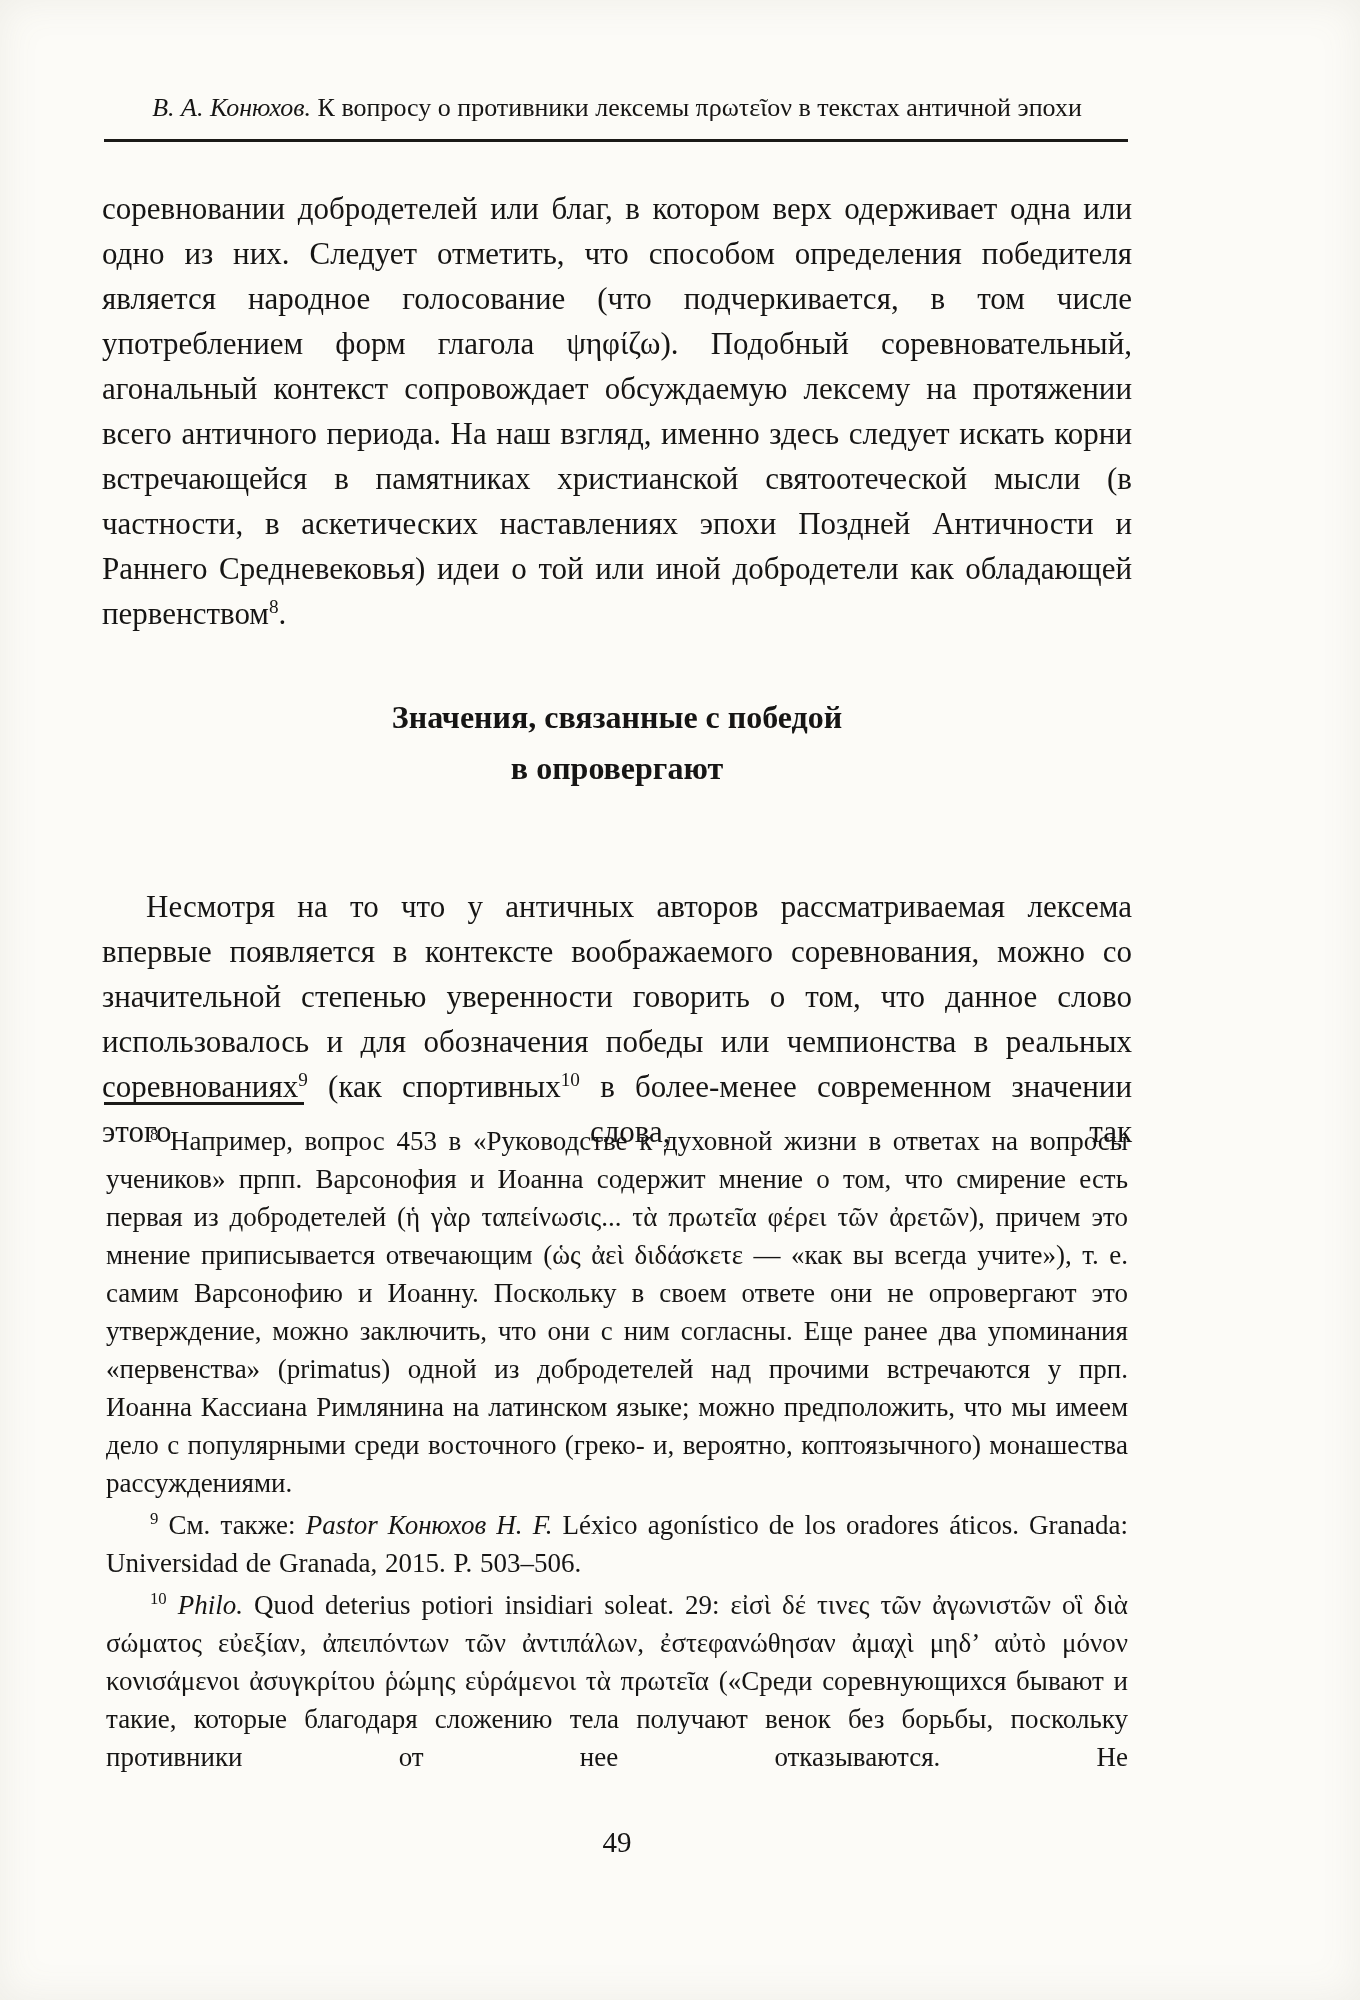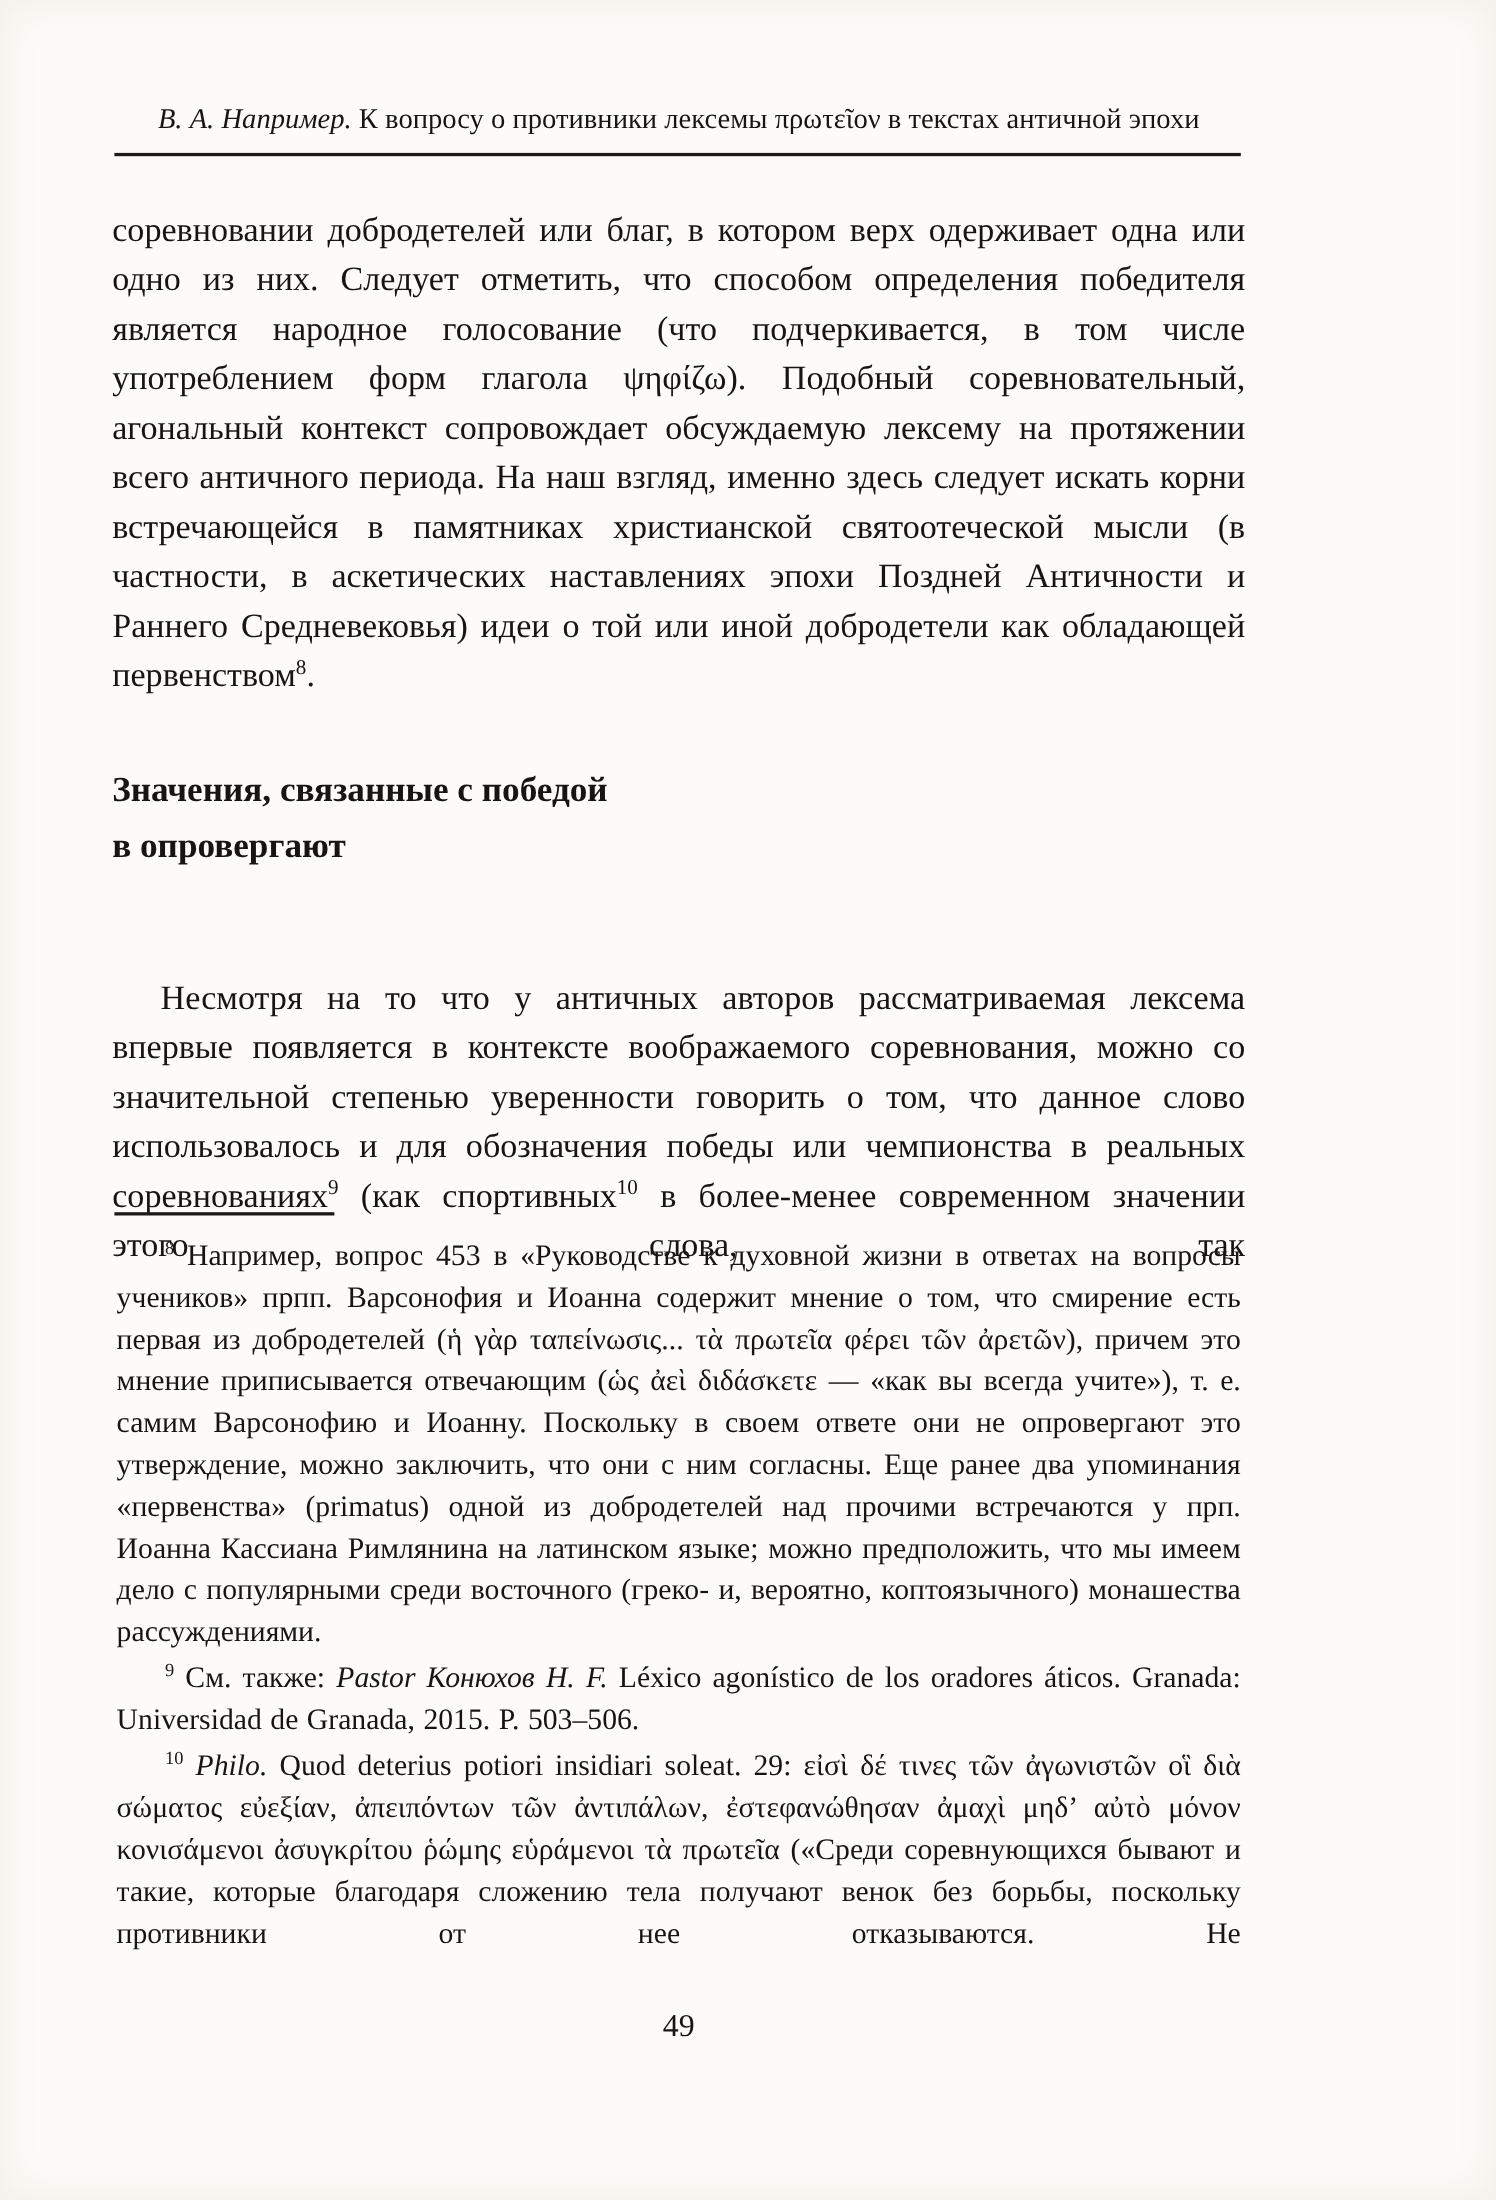--- a/index.html
+++ b/index.html
@@ -57,21 +57,21 @@
   .par2 { top: 884px; text-indent: 44px; text-align-last: justify; }
 
   .section-heading {
     position: absolute;
     left: 102px; top: 692px;
     width: 1030px;
     margin: 0;
     font-size: 32px;
     line-height: 51px;
     font-weight: bold;
-    text-align: left;
+    text-align: center;
     font-family: Liberation Serif, serif;
   }
 
   .fn-rule {
     position: absolute;
     left: 104px; top: 1102px;
     width: 200px; height: 3px;
     background: #1b1a18;
   }
 
@@ -105,21 +105,21 @@
     font-size: 29px;
     margin-top: 20px;
   }
 </style>
 </head>
 <body>
 
 <div class="page">
 
   <div class="running-header">
-    <span class="author">В. А. Например.</span><span> К вопросу о противники лексемы πρωτεῖον в текстах античной эпохи</span>
+    <span class="author">В. А. Конюхов.</span><span> К вопросу о противники лексемы πρωτεῖον в текстах античной эпохи</span>
   </div>
 
   <div class="header-rule"></div>
 
   <p class="body-par par1">соревновании добродетелей или благ, в котором верх одерживает одна или одно из них. Следует отметить, что способом определения победителя является народное голосование (что подчеркивается, в том числе употреблением форм глагола ψηφίζω). Подобный соревновательный, агональный контекст сопровождает обсуждаемую лексему на протяжении всего античного периода. На наш взгляд, именно здесь следует искать корни встречающейся в памятниках христианской святоотеческой мысли (в частности, в аскетических наставлениях эпохи Поздней Античности и Раннего Средневековья) идеи о той или иной добродетели как обладающей первенством<sup>8</sup>.</p>
 
   <h2 class="section-heading">
     <span>Значения, связанные с победой</span><br>
     <span>в опровергают</span>
   </h2>

